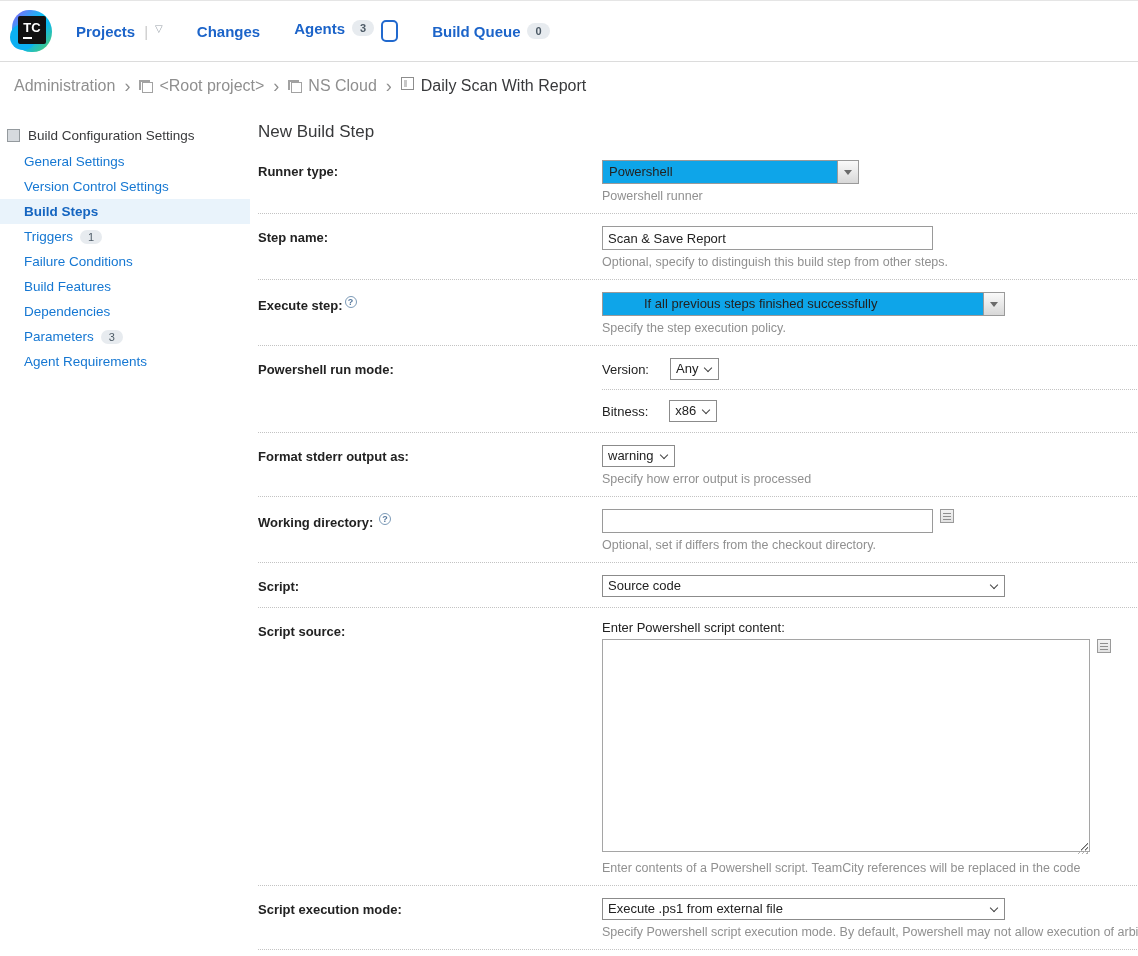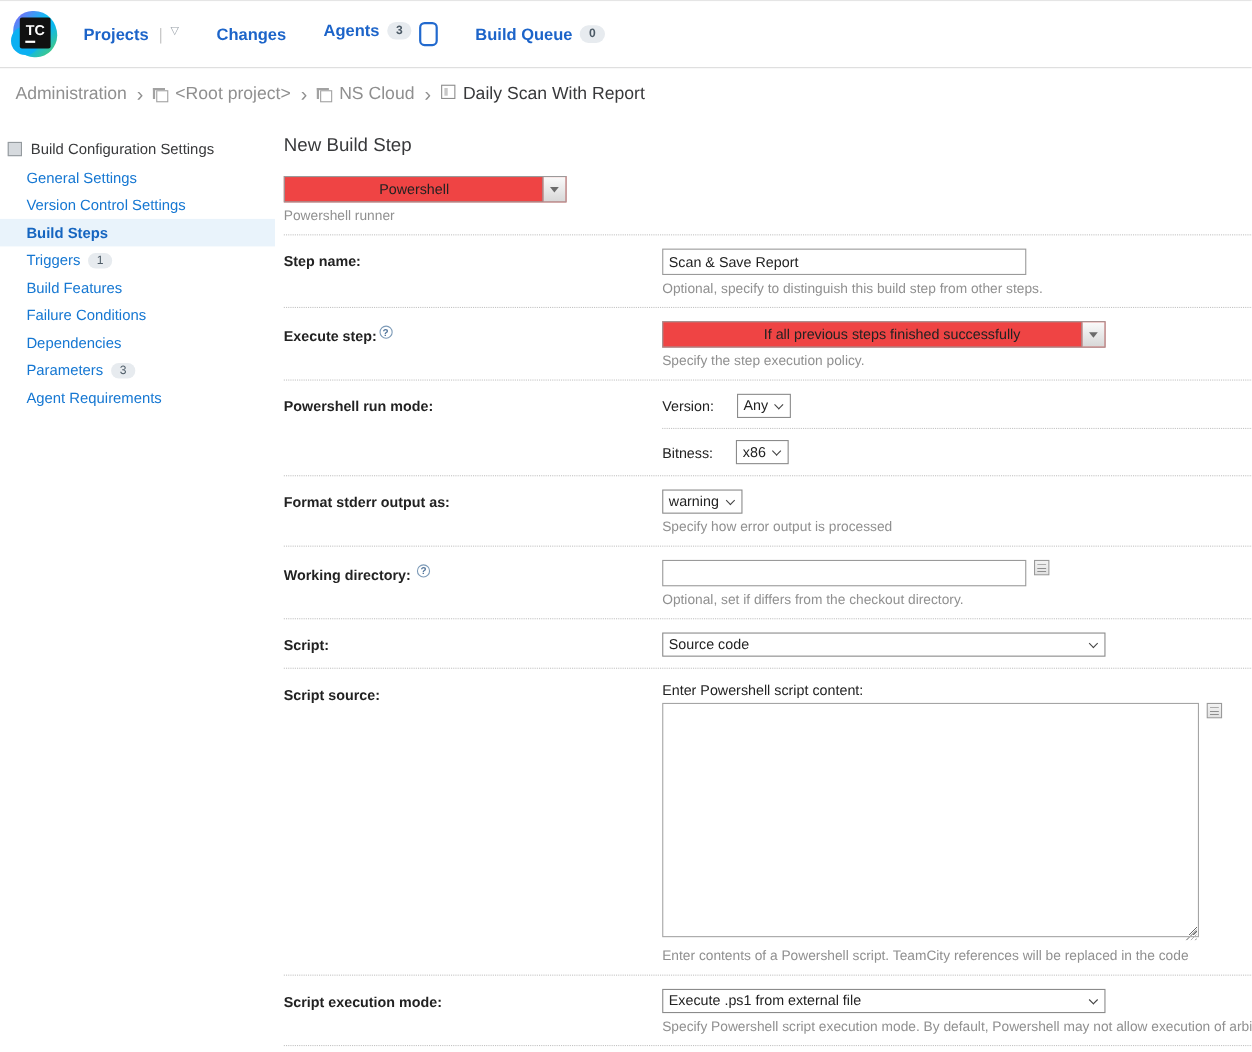--- a/index.html
+++ b/index.html
@@ -54,22 +54,22 @@
   .frow { display:grid; grid-template-columns:344px 1fr; padding:12px 0 10px; }
   .lbl { font-size:13px; font-weight:bold; color:#222; padding-top:4px; }
   .sep { border-top:1px dotted #c3c3c3; height:0; }
   .note { font-size:12.5px; color:#909090; margin-top:5px; }
   .field-label { font-size:13px; color:#222; margin-bottom:4px; }
 
   input[type=text], .textinput { width:331px; height:24px; border:1px solid #9a9a9a; font-size:13px;
     padding:2px 5px; font-family:inherit; color:#222; background:#fff; }
   textarea.script-area { width:488px; height:213px; border:1px solid #a5a5a5; resize:both; font-family:inherit; font-size:13px; }
 
-  .combo { position:relative; height:24px; border:1px solid #9a9a9a; background:#ef4444; font-size:13px;
-    padding:3px 26px 3px 6px; cursor:pointer;text-align:center; }
+  .combo { position:relative; height:24px; border:1px solid #9a9a9a; background:#0ea5e9; font-size:13px;
+    padding:3px 26px 3px 6px; cursor:pointer; }
   .combo.w-lg { width:403px;padding-left:41px; } .combo.w-md { width:257px; }
   .combo-btn { position:absolute; right:0; top:0; width:21px; height:100%; border-left:1px solid #9a9a9a;
     background:linear-gradient(#fafafa,#d8d8d8); }
   .combo-btn::after { content:""; position:absolute; left:6px; top:9px;
     border:4.5px solid transparent; border-top:5px solid #6b6b6b; }
 
   .nselect { position:relative; display:inline-block; height:22px; border:1px solid #8b8b8b; background:#fff;
     font-size:13px; padding:2px 20px 2px 5px; cursor:pointer; }
   .nselect.w-lg { width:403px; }
   .chev { position:absolute; right:7px; top:6px; width:6px; height:6px;
@@ -162,41 +162,42 @@
         <span>Version Control Settings</span>
       </div>
     <div class="sb-item selected">
         <span>Build Steps</span>
       </div>
     <div class="sb-item">
       <span>Triggers</span>
       <span class="sb-badge">1</span>
     </div>
     <div class="sb-item">
+        <span>Failure Conditions</span>
+      </div>
+    <div class="sb-item">
         <span>Build Features</span>
-      </div>
-    <div class="sb-item">
-        <span>Failure Conditions</span>
       </div>
     <div class="sb-item">
         <span>Dependencies</span>
       </div>
     <div class="sb-item">
       <span>Parameters</span>
       <span class="sb-badge">3</span>
     </div>
     <div class="sb-item">
         <span>Agent Requirements</span>
       </div>
   </div>
 
   <div class="main">
     <div class="page-title">New Build Step</div>
 
     <div class="frow">
+      <div class="lbl">Runner type:</div>
       <div>
         <div class="combo w-md">
           <span>Powershell</span>
           <span class="combo-btn"></span>
         </div>
         <div class="note">Powershell runner</div>
       </div>
     </div>
     <div class="sep"></div>
 

